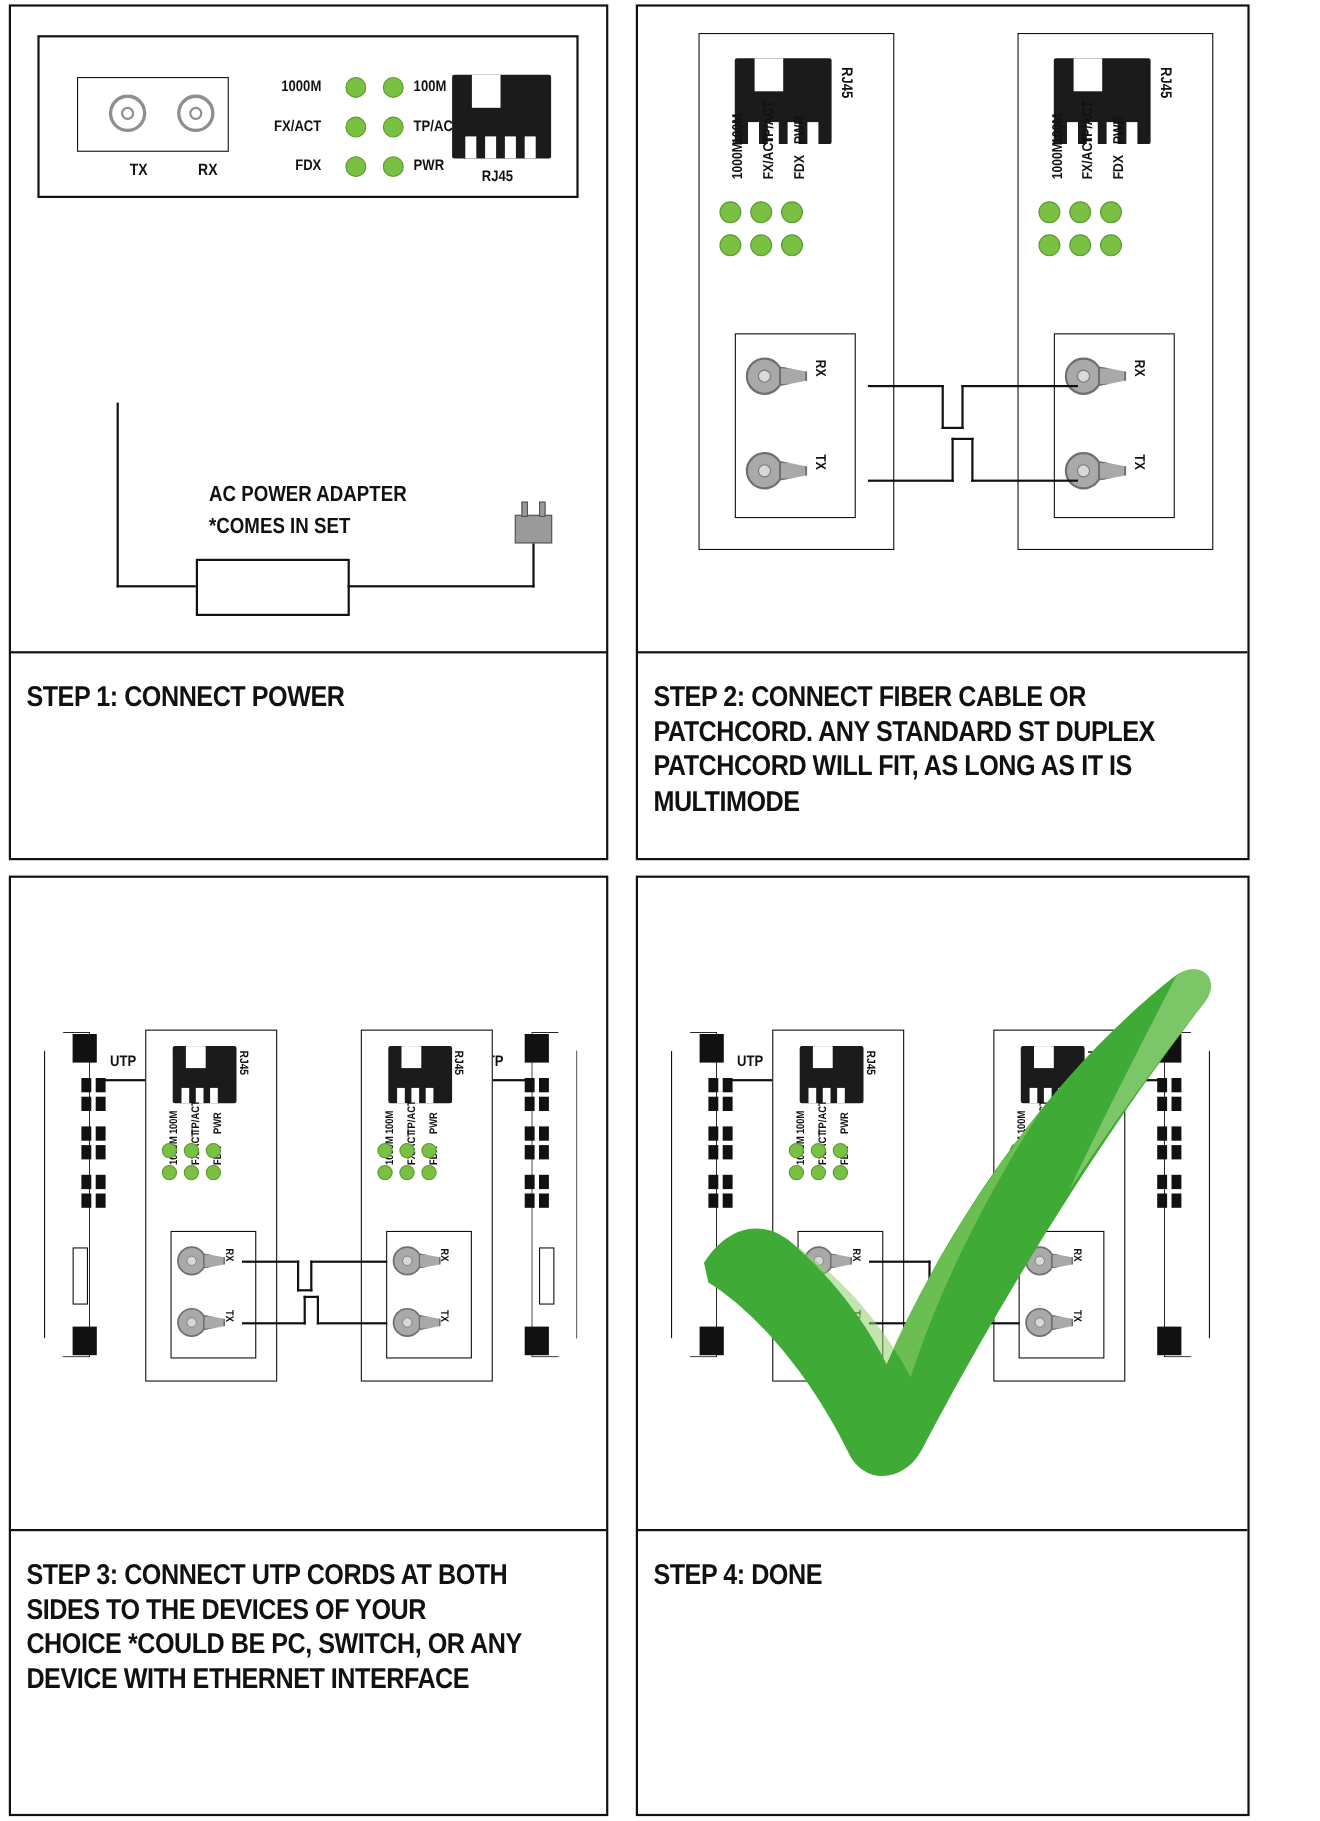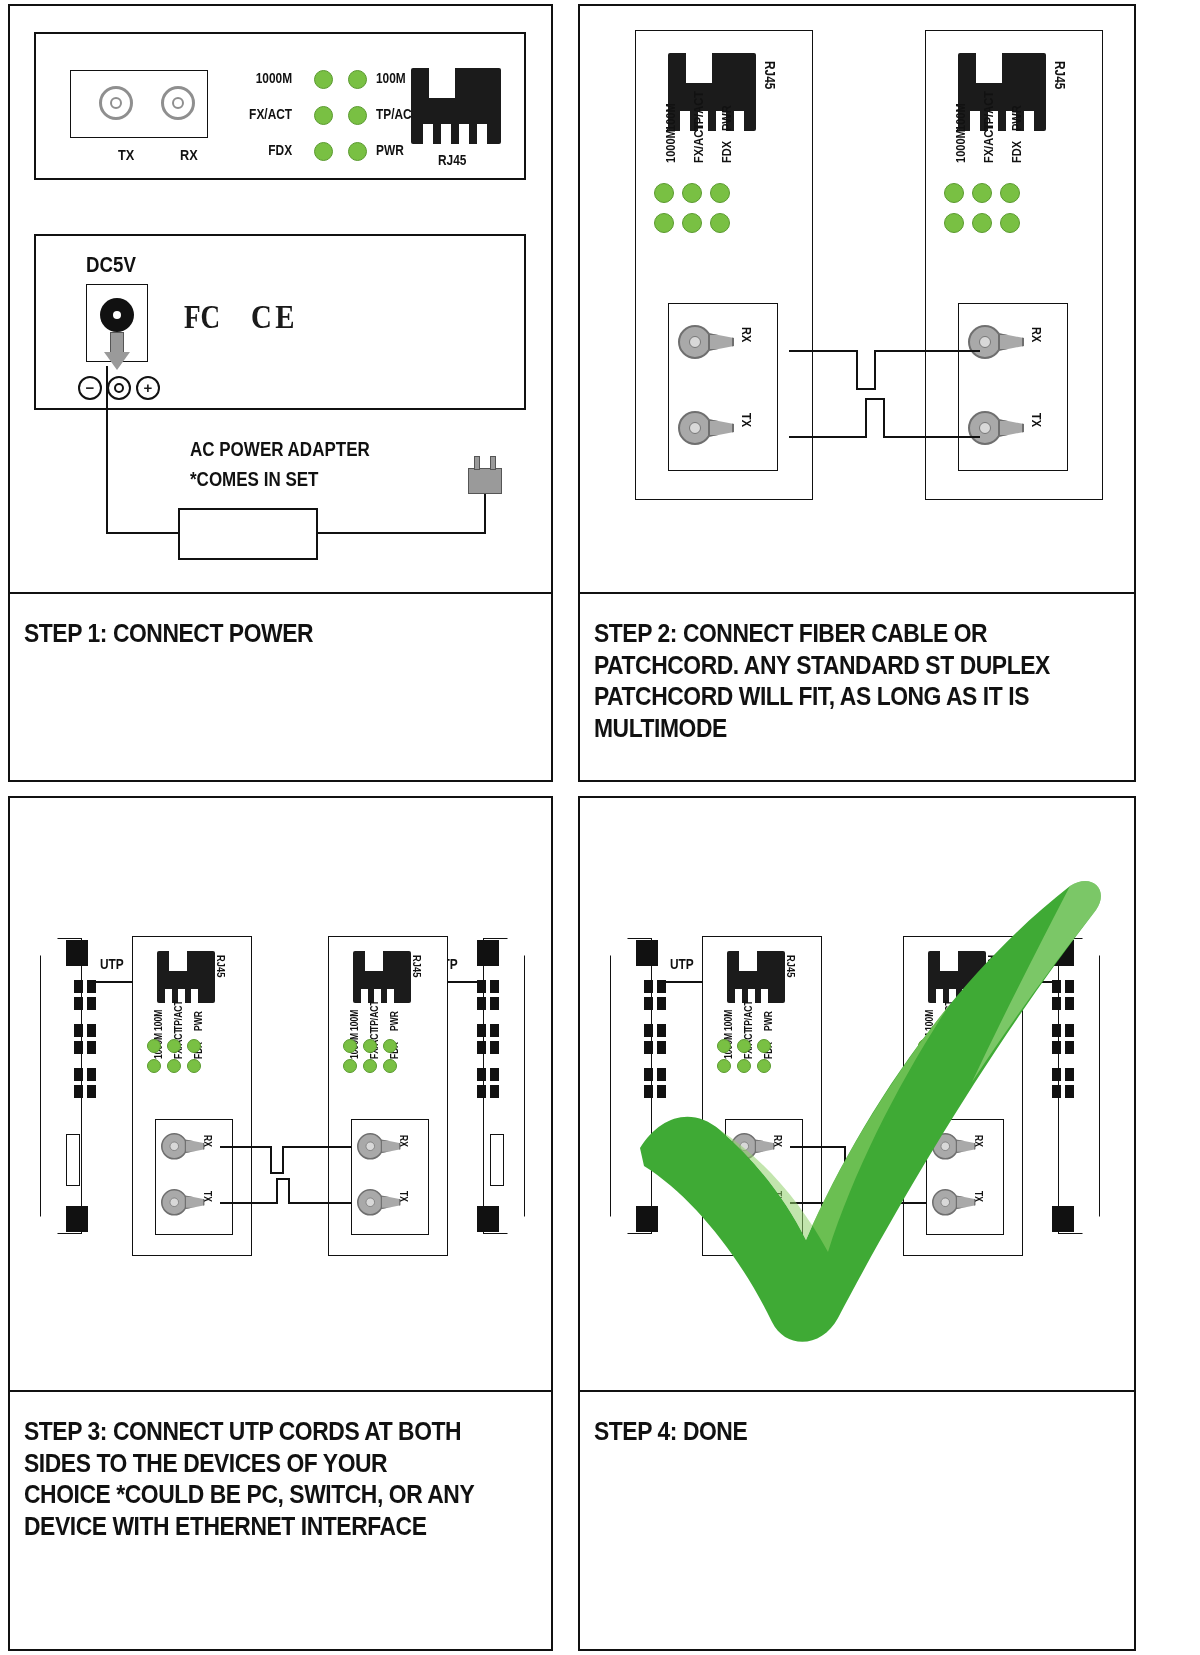--- a/index.html
+++ b/index.html
@@ -86,39 +86,20 @@
       <div class="rj45" style="left:375px;top:34px;width:90px;height:76px;">
         <div class="notch" style="left:18px;top:0;width:26px;height:30px;"></div>
         <div class="notch" style="left:12px;top:56px;width:10px;height:20px;"></div>
         <div class="notch" style="left:30px;top:56px;width:10px;height:20px;"></div>
         <div class="notch" style="left:48px;top:56px;width:10px;height:20px;"></div>
         <div class="notch" style="left:66px;top:56px;width:10px;height:20px;"></div>
       </div>
       <div class="lbl" style="left:402px;top:118px;font-size:14px;">RJ45</div>
     </div>
 
-    <div class="box" style="left:24px;top:228px;width:492px;height:176px;">
-      <div class="lbl" style="left:50px;top:16px;font-size:22px;">DC5V</div>
-      <div class="thinbox" style="left:50px;top:48px;width:62px;height:78px;"></div>
-      <div style="position:absolute;left:64px;top:62px;width:34px;height:34px;border-radius:50%;background:#111;">
-        <div style="position:absolute;left:13px;top:13px;width:8px;height:8px;border-radius:50%;background:#fff;"></div>
-      </div>
-
-      <div style="position:absolute;left:74px;top:96px;width:14px;height:22px;background:#9a9a9a;border:1px solid #555;box-sizing:border-box;"></div>
-      <div style="position:absolute;left:68px;top:116px;width:0;height:0;border-left:13px solid transparent;border-right:13px solid transparent;border-top:18px solid #9a9a9a;"></div>
-
-      <div style="position:absolute;left:42px;top:140px;width:24px;height:24px;border:2px solid #111;border-radius:50%;box-sizing:border-box;text-align:center;line-height:20px;font-size:15px;font-weight:bold;">−</div>
-      <div style="position:absolute;left:71px;top:140px;width:24px;height:24px;border:2px solid #111;border-radius:50%;box-sizing:border-box;">
-        <div style="position:absolute;left:5px;top:5px;width:10px;height:10px;border:2px solid #111;border-radius:50%;box-sizing:border-box;"></div>
-      </div>
-      <div style="position:absolute;left:100px;top:140px;width:24px;height:24px;border:2px solid #111;border-radius:50%;box-sizing:border-box;text-align:center;line-height:20px;font-size:15px;font-weight:bold;">+</div>
-
-      <div style="position:absolute;left:148px;top:62px;font-size:34px;font-weight:bold;font-family:'Liberation Serif',serif;transform:scaleX(0.8);transform-origin:left top;">FC</div>
-      <div style="position:absolute;left:215px;top:62px;font-size:34px;font-weight:bold;font-family:'Liberation Serif',serif;letter-spacing:4px;transform:scaleX(0.85);transform-origin:left top;">CE</div>
-    </div>
 
     <div class="vwire" style="left:96px;top:360px;height:168px;"></div>
     <div class="wire" style="left:96px;top:526px;width:74px;height:2px;"></div>
     <div class="box" style="left:168px;top:502px;width:140px;height:52px;border-width:2px;"></div>
     <div class="wire" style="left:306px;top:526px;width:170px;height:2px;"></div>
     <div class="vwire" style="left:474px;top:482px;height:46px;"></div>
 
     <div style="position:absolute;left:458px;top:462px;width:34px;height:26px;background:#9a9a9a;border:1px solid #555;box-sizing:border-box;"></div>
     <div style="position:absolute;left:464px;top:450px;width:6px;height:14px;background:#9a9a9a;border:1px solid #555;box-sizing:border-box;"></div>
     <div style="position:absolute;left:480px;top:450px;width:6px;height:14px;background:#9a9a9a;border:1px solid #555;box-sizing:border-box;"></div>

